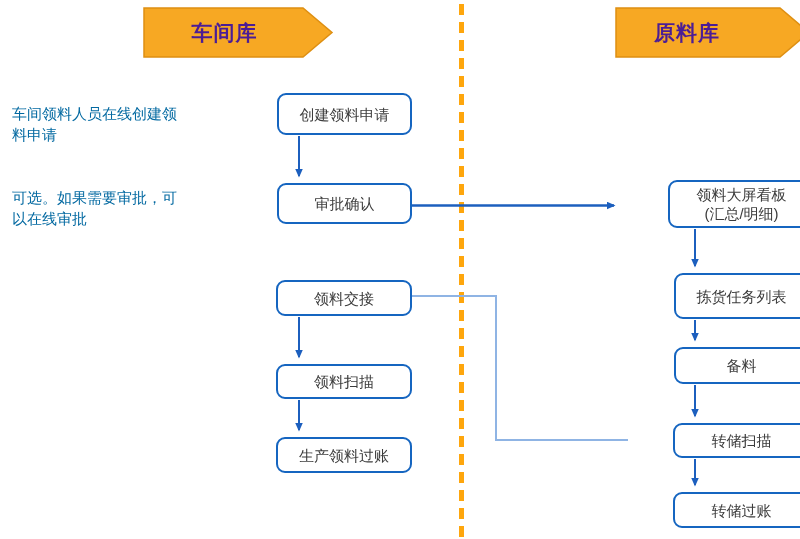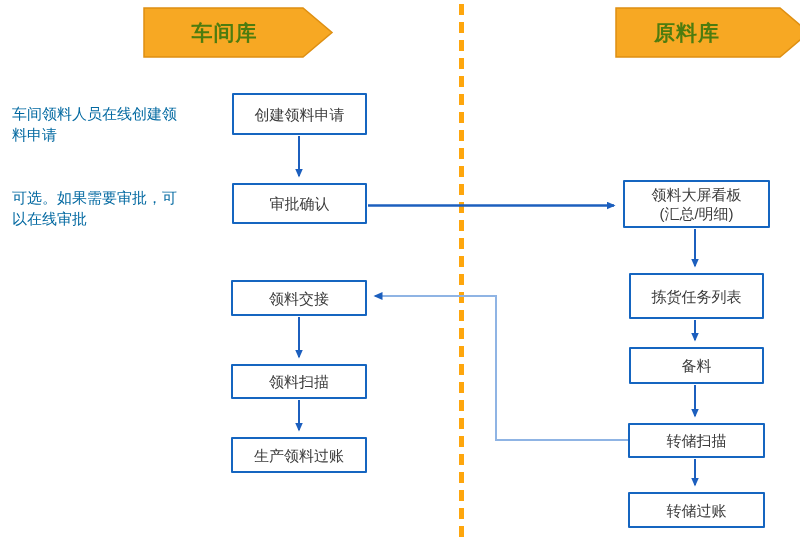--- a/index.html
+++ b/index.html
@@ -19,35 +19,35 @@
     background:repeating-linear-gradient(to bottom, #FEA60D 0px 11px, transparent 11px 18px);
     z-index:1;
   }
   
   .banner { position:absolute; z-index:3; }
   .banner svg { display:block; }
   .banner-label {
     position:absolute; inset:0;
     padding-right:28px;
     display:flex; align-items:center; justify-content:center;
-    color:#4d7c0f; font-size:21px; font-weight:bold;
+    color:#4c1d95; font-size:21px; font-weight:bold;
     letter-spacing:1px;
   }
   .banner-left  { left:143px; top:7px; width:191px; height:51px; }
   .banner-right { left:603px; top:7px; width:196px; height:51px;padding-left:12px; }
   
   .node {
     position:absolute; z-index:4;
     background:#ffffff;
     border:2px solid #1565C0;
-    border-radius:1px;
+    border-radius:9px;
     display:flex; flex-direction:column;
     align-items:center; justify-content:center;
     font-size:15px; color:#3C3C3C;
-    line-height:19px; text-align:center;
+    line-height:19px; text-align:center;margin-left:45px;
   }
   
   .note {
     position:absolute; z-index:2;
     font-size:15px; line-height:21px;
     color:#0369a1; text-align:left;
   }
   
   .wires { position:absolute; left:0; top:0; z-index:2; }
 </style>

